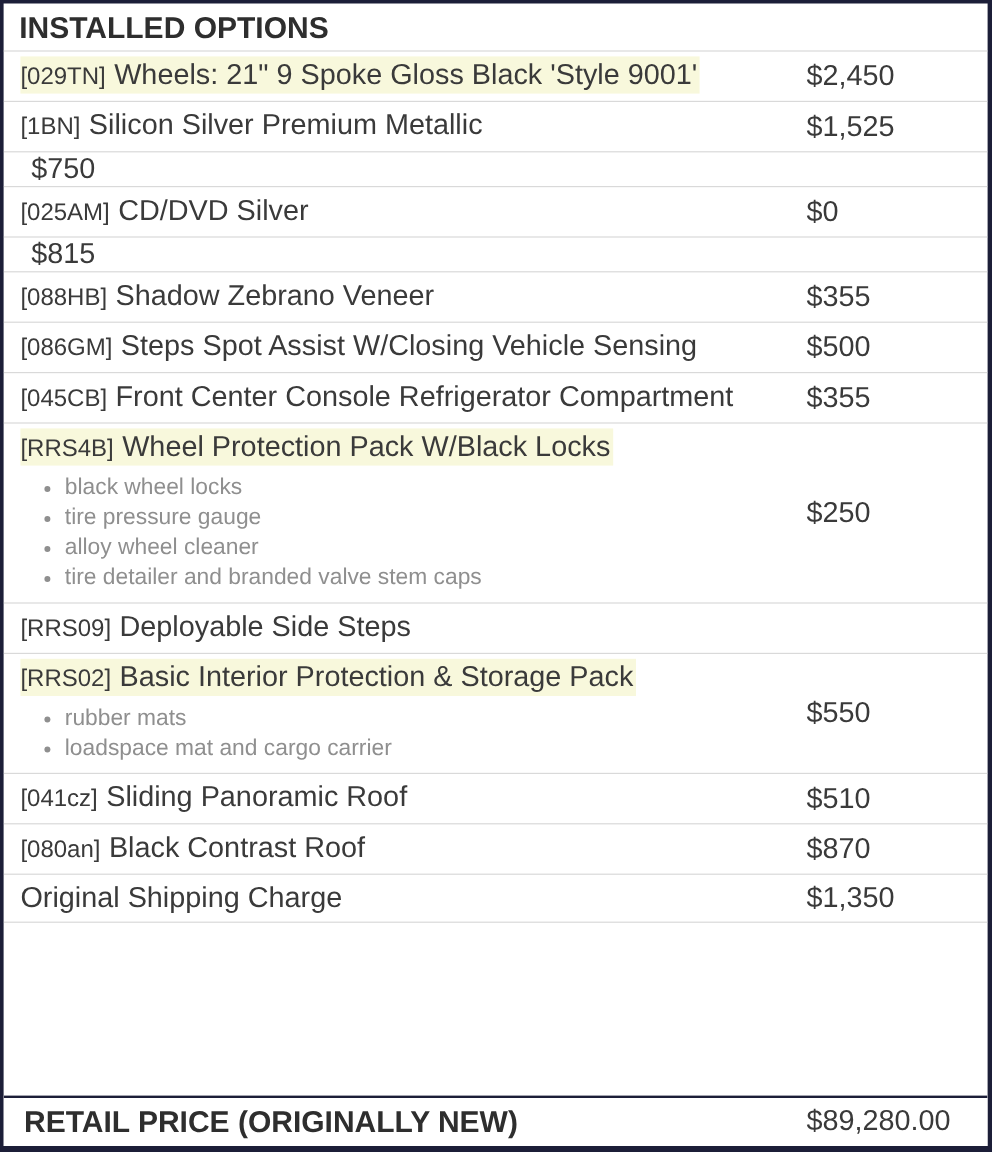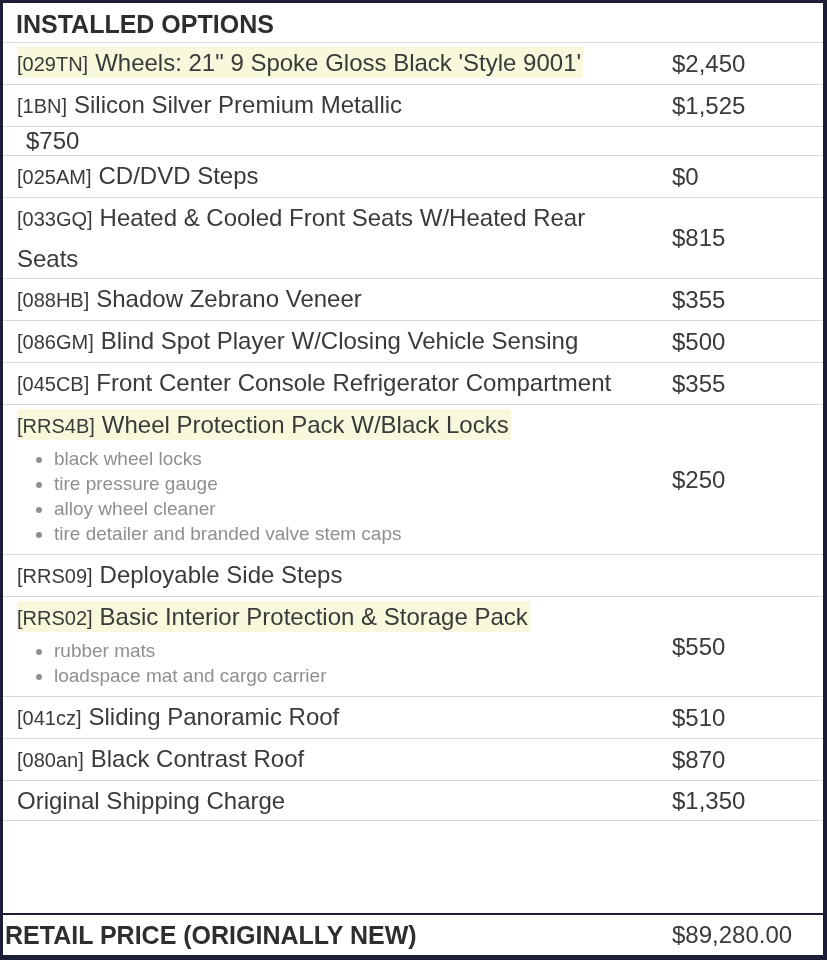--- a/index.html
+++ b/index.html
@@ -75,21 +75,21 @@
   .footer-row {
     flex: 0 0 40px;
     display: flex;
     align-items: center;
     border-top: 2px solid var(--border-dark, #1c1e38);
     background: #ffffff;
   }
   .footer-label {
     flex: 0 0 646px;
     box-sizing: border-box;
-    padding-left: 2px;
+    padding-left: 17px;
     font-size: 25px;
     font-weight: bold;
     color: #2e2e2e;
   }
   .footer-price {
     flex: 1 1 auto;
     box-sizing: border-box;
     padding-left: 23px;
     font-size: 24px;
   }
@@ -118,45 +118,41 @@
     </div>
     <div class="price">$1,525</div>
   </div>
 
   <div class="row">
     <div class="price">$750</div>
   </div>
 
   <div class="row">
     <div class="desc">
-      <span class="labelwrap"><span class="code">[025AM]</span><span class="label">CD/DVD Steps</span></span>
+      <span class="labelwrap"><span class="code">[025AM]</span><span class="label">CD/DVD Silver</span></span>
       
     </div>
     <div class="price">$0</div>
   </div>
 
   <div class="row">
-    <div class="desc">
-      <span class="labelwrap"><span class="code">[033GQ]</span><span class="label">Heated &amp; Cooled Front Seats W/Heated Rear Seats</span></span>
-      
-    </div>
     <div class="price">$815</div>
   </div>
 
   <div class="row">
     <div class="desc">
       <span class="labelwrap"><span class="code">[088HB]</span><span class="label">Shadow Zebrano Veneer</span></span>
       
     </div>
     <div class="price">$355</div>
   </div>
 
   <div class="row">
     <div class="desc">
-      <span class="labelwrap"><span class="code">[086GM]</span><span class="label">Blind Spot Player W/Closing Vehicle Sensing</span></span>
+      <span class="labelwrap"><span class="code">[086GM]</span><span class="label">Steps Spot Assist W/Closing Vehicle Sensing</span></span>
       
     </div>
     <div class="price">$500</div>
   </div>
 
   <div class="row">
     <div class="desc">
       <span class="labelwrap"><span class="code">[045CB]</span><span class="label">Front Center Console Refrigerator Compartment</span></span>
       
     </div>

